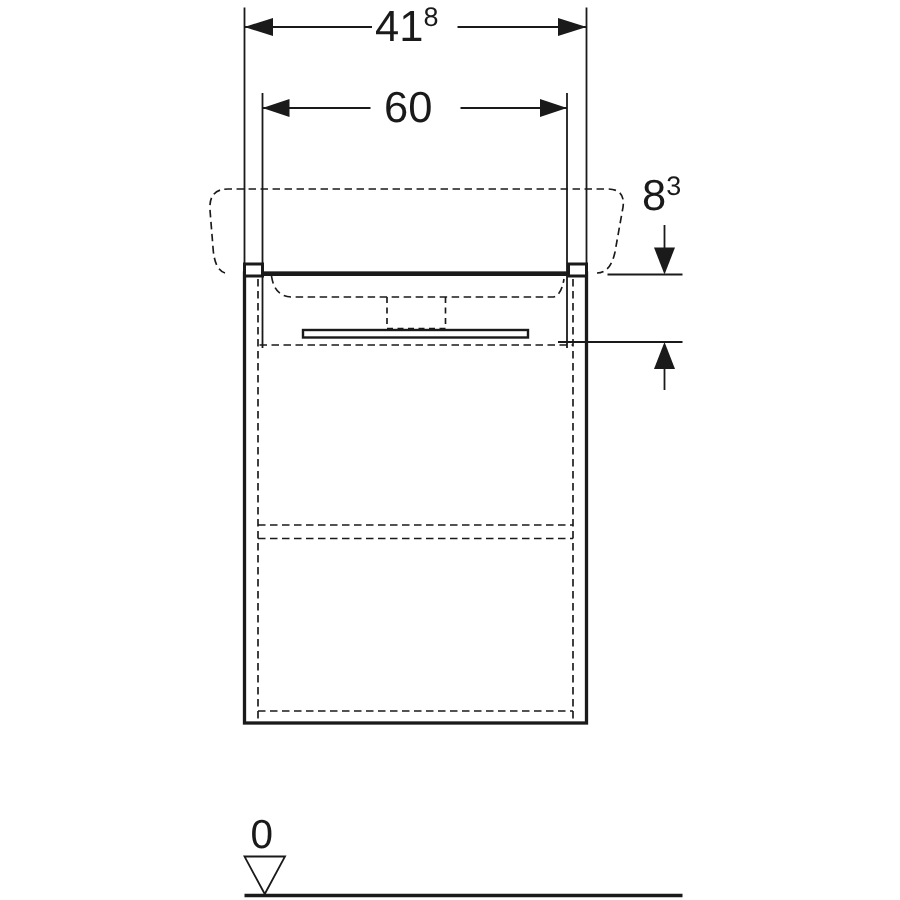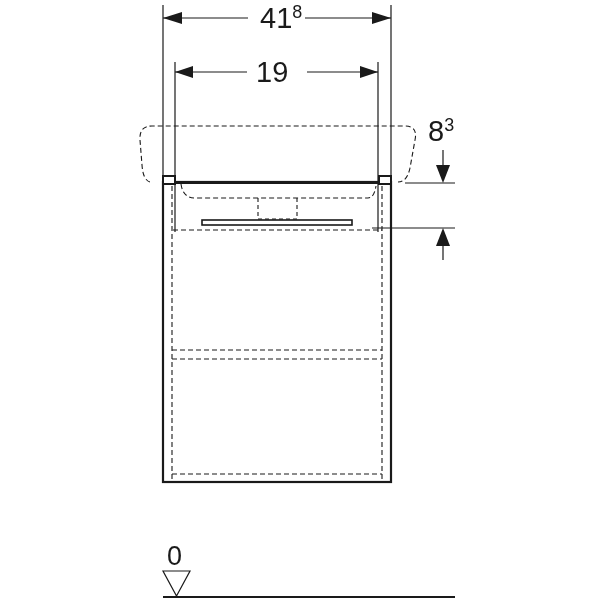--- a/index.html
+++ b/index.html
@@ -66,26 +66,26 @@
     <path d="M391,18 L372,12 L372,24 Z"></path>
 
     <path d="M175,72 L193,66 L193,78 Z"></path>
     <path d="M378,72 L360,66 L360,78 Z"></path>
 
     <path d="M443,183 L436,165 L450,165 Z"></path>
     <path d="M443,228 L436,246 L450,246 Z"></path>
   </g>
 </svg>
 
-<div class="lbl" style="left:260px; top:4px; font-size:29px;">
+<div class="lbl" style="left:250px; top:4px; font-size:29px;">
   <span>41</span><sup>8</sup>
 </div>
 
 <div class="lbl" style="left:256px; top:58px; font-size:29px;">
-  <span>19</span>
+  <span>60</span>
 </div>
 
 <div class="lbl" style="left:428px; top:117px; font-size:29px;text-align:center;">
   <span>8</span><sup>3</sup>
 </div>
 
 <div class="lbl" style="left:167px; top:543px; font-size:27px;">
   <span>0</span>
 </div>
 

